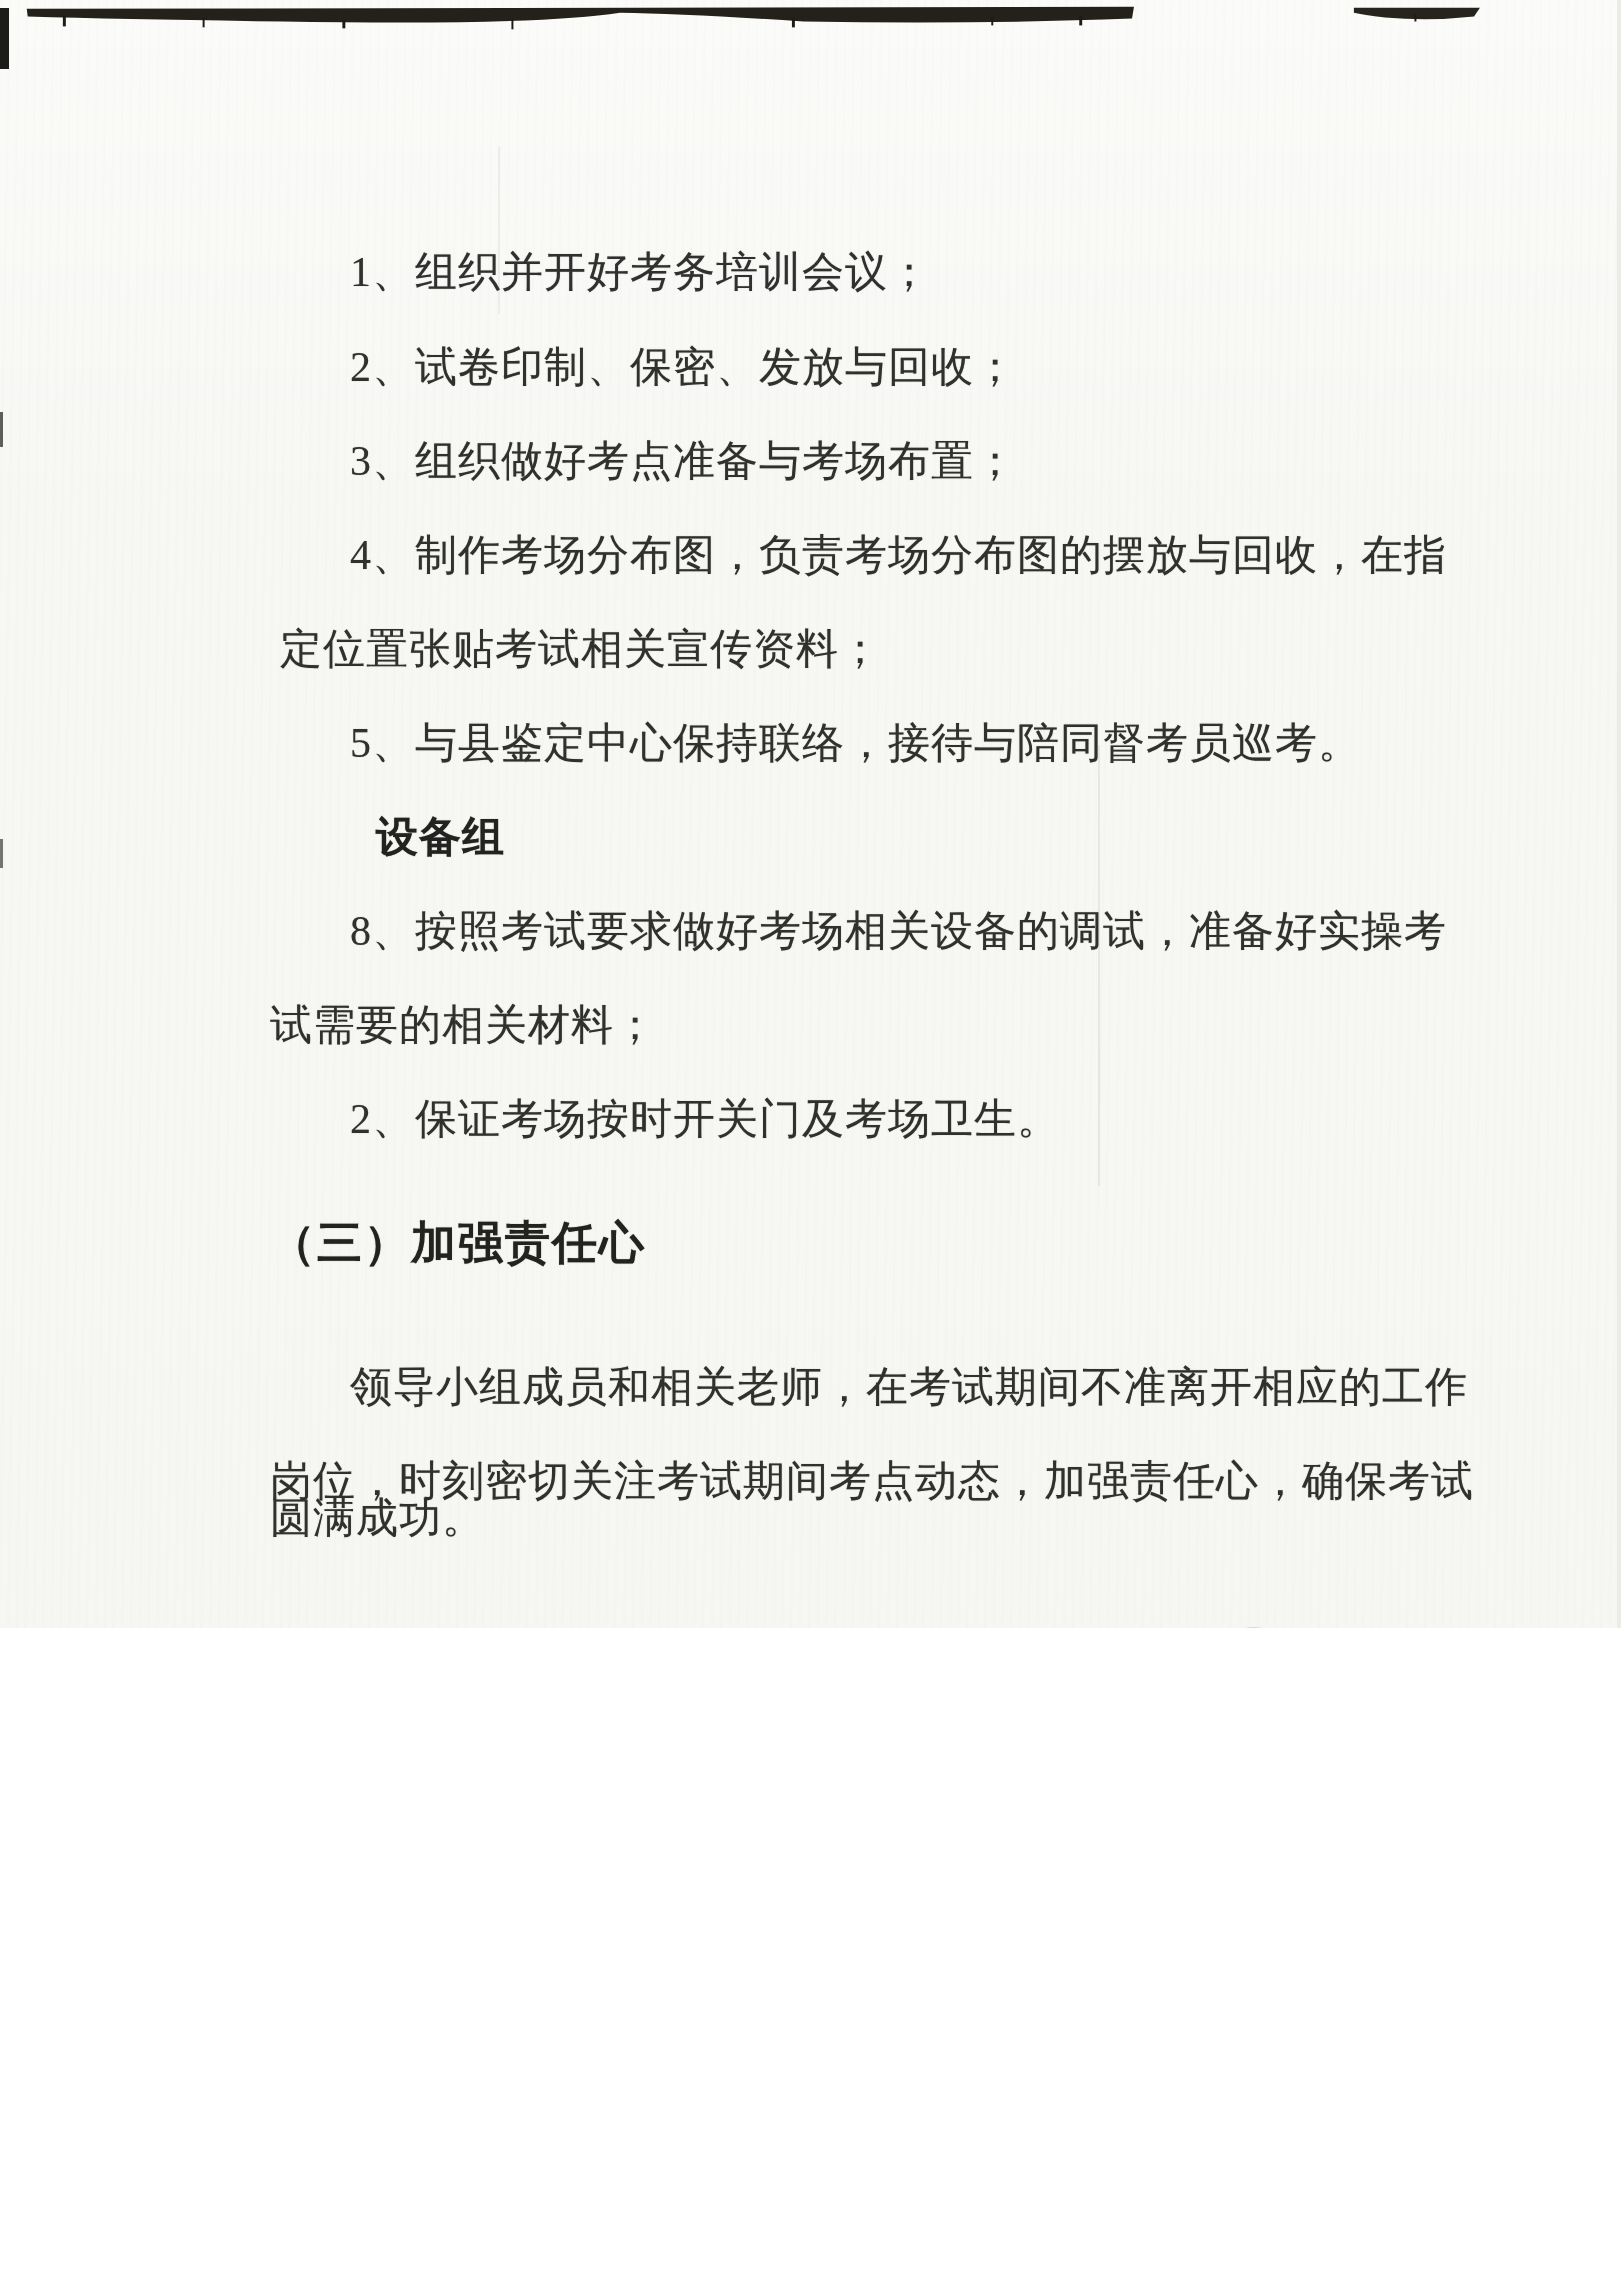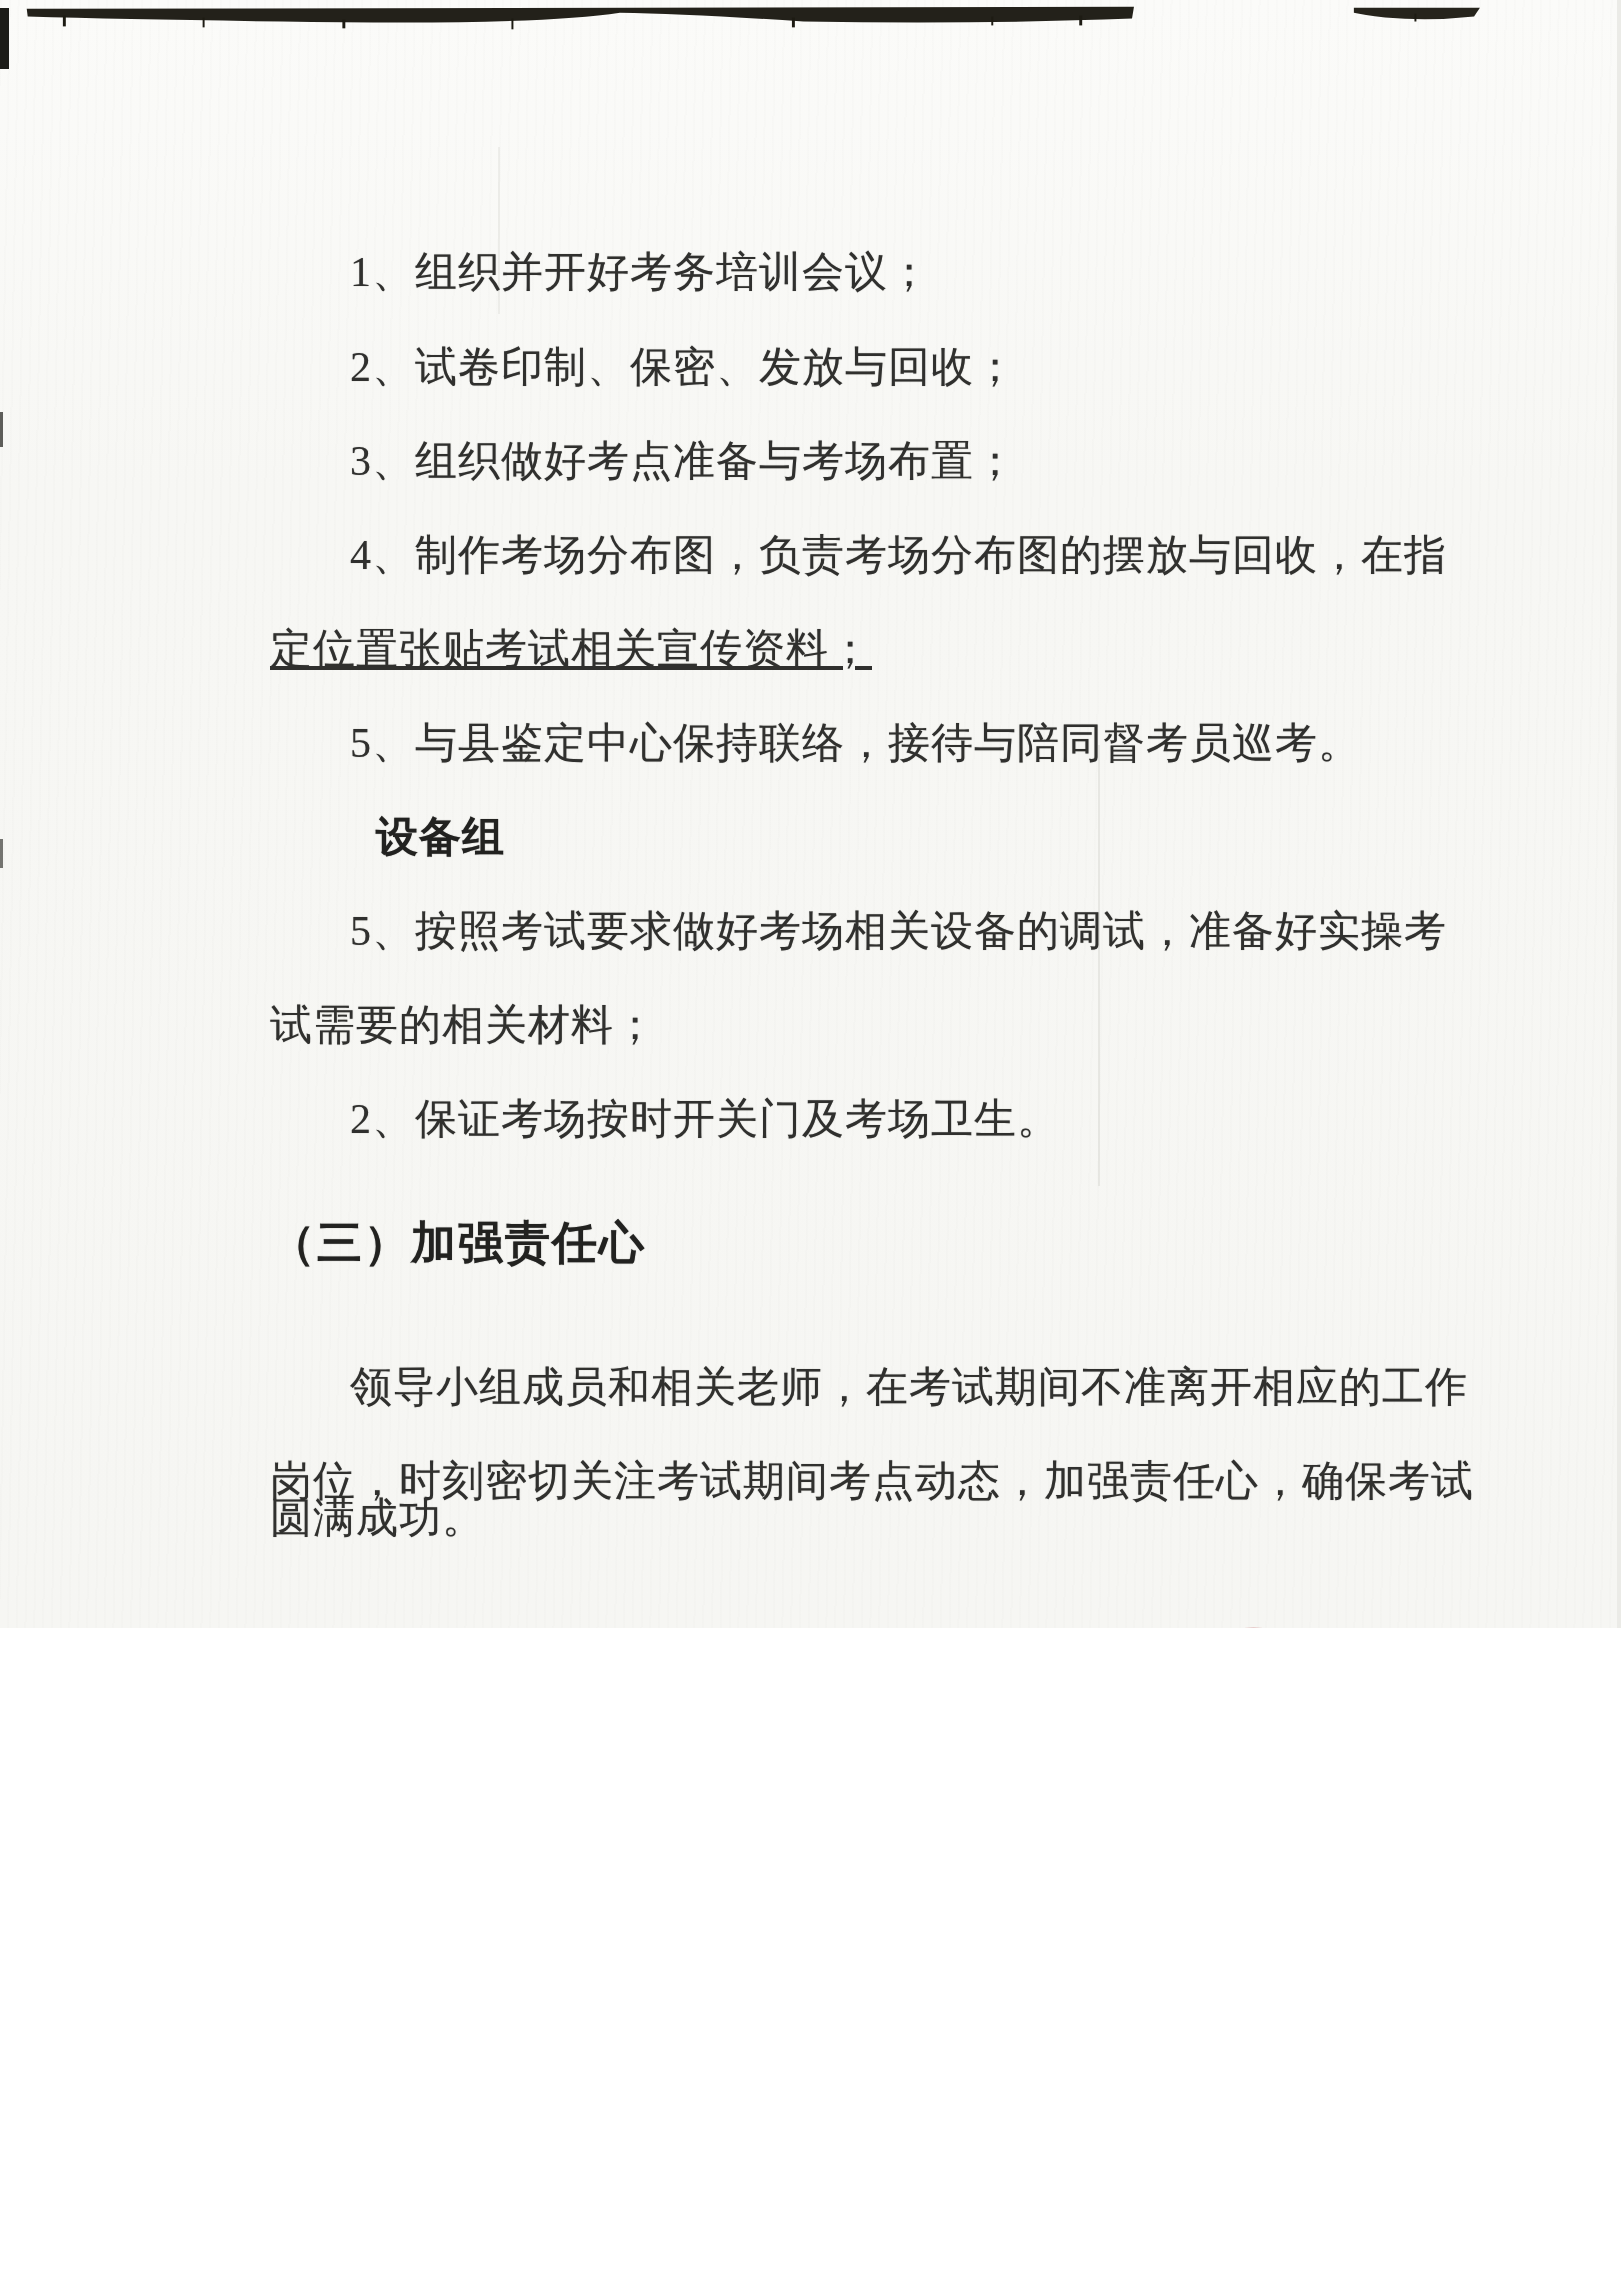--- a/index.html
+++ b/index.html
@@ -71,26 +71,26 @@
   <div class="artifact edge-bar" style="left:0;top:1658px;width:4.9px;height:608px;"></div>
   <div class="artifact right-edge" style="left:1617px;top:0;width:3.9px;height:2293px;"></div>
   <div class="smudge" style="left:282px;top:2243px;width:306px;height:8.8px;"></div>
   <div class="artifact scratch" style="left:1098px;top:745px;width:2px;height:441px;"></div>
   <div class="artifact scratch" style="left:498px;top:147px;width:2px;height:167px;opacity:.35;"></div>
 
   <div class="line" style="left:350px;top:272px;">1、组织并开好考务培训会议；</div>
   <div class="line" style="left:350px;top:367px;">2、试卷印制、保密、发放与回收；</div>
   <div class="line" style="left:350px;top:461px;">3、组织做好考点准备与考场布置；</div>
   <div class="line" style="left:350px;top:555px;">4、制作考场分布图，负责考场分布图的摆放与回收，在指</div>
-  <div class="line" style="left:270px;top:649px;text-decoration:underline;">定位置张贴考试相关宣传资料；</div>
+  <div class="line" style="left:280px;top:649px;">定位置张贴考试相关宣传资料；</div>
   <div class="line" style="left:350px;top:743px;">5、与县鉴定中心保持联络，接待与陪同督考员巡考。</div>
 
   <div class="line bold-head" style="left:350px;top:837px;margin-left:26px;">设备组</div>
 
-  <div class="line" style="left:350px;top:931px;">5、按照考试要求做好考场相关设备的调试，准备好实操考</div>
+  <div class="line" style="left:350px;top:931px;">8、按照考试要求做好考场相关设备的调试，准备好实操考</div>
   <div class="line" style="left:270px;top:1025px;">试需要的相关材料；</div>
   <div class="line" style="left:350px;top:1119px;">2、保证考场按时开关门及考场卫生。</div>
 
   <div class="line bold-head section-heading" style="left:270px;top:1243px;">（三）加强责任心</div>
 
   <div class="line" style="left:350px;top:1387px;">领导小组成员和相关老师，在考试期间不准离开相应的工作</div>
   <div class="line" style="left:270px;top:1481px;">岗位，时刻密切关注考试期间考点动态，加强责任心，确保考试</div>
   <div class="line" style="left:270px;top:1518px;">圆满成功。</div>
 
   <div class="line org-line" style="left:812px;top:1732px;">湖北咸宁旅游（索道）技工学校</div>

